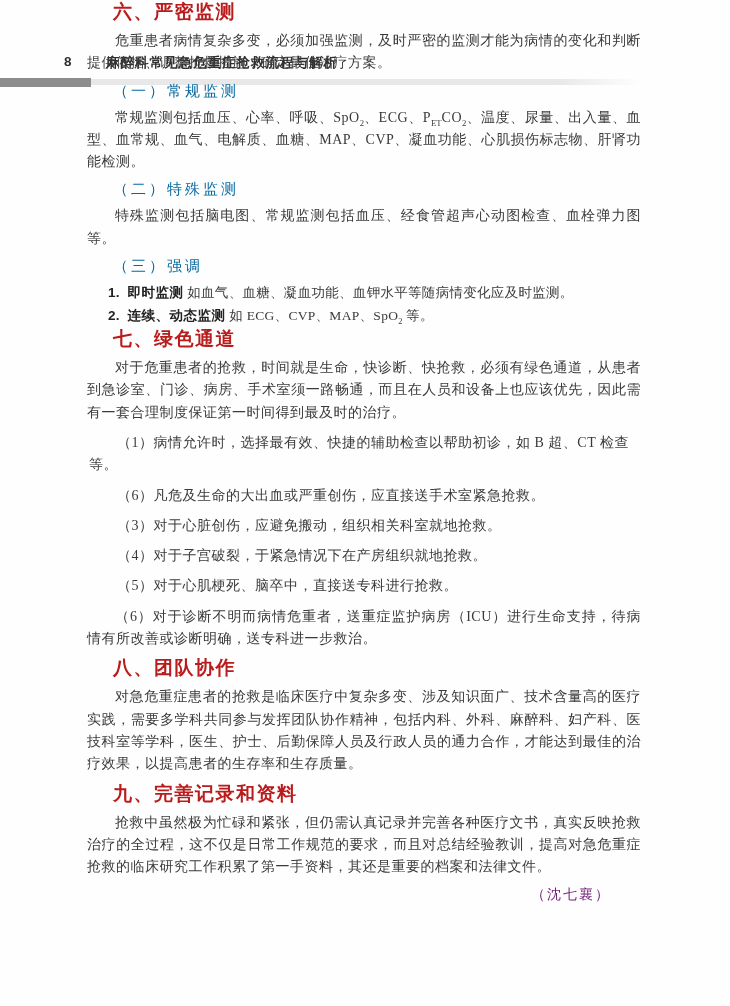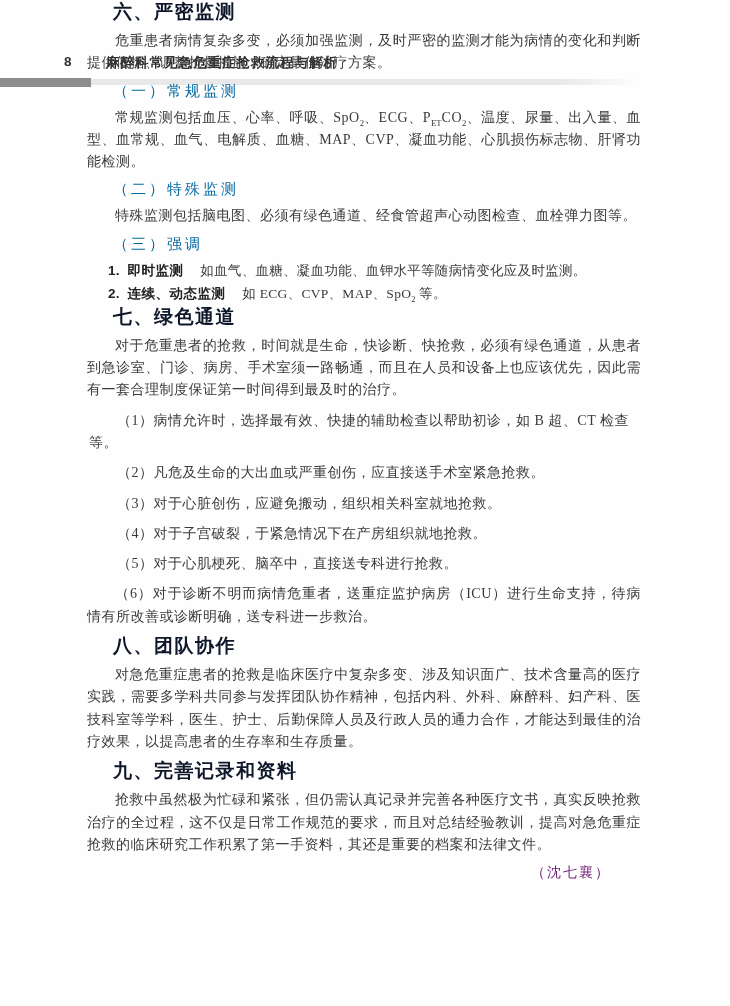--- a/index.html
+++ b/index.html
@@ -27,41 +27,41 @@
   .rule-light{
     position:absolute;top:79px;left:91px;width:549px;height:6px;
     background:linear-gradient(to right,var(--bar-light,#e8e8e8) 85%,rgba(232,232,232,0));
   }
   
   .content{
     position:absolute;top:0;left:81px;width:566px;
   }
   h1.sec{
     font-family:"Liberation Sans","DejaVu Sans",sans-serif;
-    font-size:19px;line-height:24px;font-weight:bold;color:#0f172a;
+    font-size:19px;line-height:24px;font-weight:bold;color:#b91c1c;
     margin:0;padding-left:32px;letter-spacing:1.5px;
   }
   h2.sub{
     font-size:15px;line-height:20px;font-weight:normal;color:#0369a1;
     margin:0;padding-left:32px;letter-spacing:3px;
   }
   p.body{
     font-size:14px;line-height:22.3px;margin:6px;
     text-align:justify;text-indent:2em;color:#3a3a3a;letter-spacing:0.5px;
   }
   p.plain{margin:8px;font-size:14px;line-height:22.3px;text-indent:2em;letter-spacing:0.5px;}
   .subitem{
     font-size:13.5px;line-height:23px;margin:0;text-indent:2em;letter-spacing:0.3px;
   }
   .subitem .num,.subitem .lead{
     font-family:"Liberation Sans","DejaVu Sans",sans-serif;
     font-weight:bold;color:#222;
   }
   .subitem .lead{margin-left:4px;letter-spacing:0.5px;}
-  .subitem .itembody{margin-left:13px;}
+  .subitem .itembody{}
   sub{font-size:0.62em;line-height:0;letter-spacing:0;}
   .signature{
     font-size:14px;line-height:22px;margin:0;
     text-align:right;padding-right:36px;letter-spacing:2px;color:#701a75;
   }
   
   .mt-sec1{margin-top:115px;}
   .mt-p1{margin-top:8px;}
   .mt-h2a{margin-top:14px;}
   .mt-p2{margin-top:5px;}
@@ -91,39 +91,39 @@
 
   <div class="content">
 
     <h1 class="sec mt-sec1">六、严密监测</h1>
     <p class="body mt-p1">危重患者病情复杂多变，必须加强监测，及时严密的监测才能为病情的变化和判断提供依据、调整抢救措施，确定最佳治疗方案。</p>
 
     <h2 class="sub mt-h2a">（一）常规监测</h2>
     <p class="body mt-p2"><span>常规监测包括血压、心率、呼吸、SpO</span><sub>2</sub><span>、ECG、P</span><sub>ET</sub><span>CO</span><sub>2</sub><span>、温度、尿量、出入量、血型、血常规、血气、电解质、血糖、MAP、CVP、凝血功能、心肌损伤标志物、肝肾功能检测。</span></p>
 
     <h2 class="sub mt-h2b">（二）特殊监测</h2>
-    <p class="body mt-p3">特殊监测包括脑电图、必须有绿色通道、经食管超声心动图检查、血栓弹力图等。</p>
+    <p class="body mt-p3">特殊监测包括脑电图、常规监测包括血压、经食管超声心动图检查、血栓弹力图等。</p>
 
     <h2 class="sub mt-h2c">（三）强调</h2>
 
     <p class="subitem mt-items">
       <span class="num">1.</span>
       <span class="lead">即时监测</span>
       <span class="itembody"><span>如血气、血糖、凝血功能、血钾水平等随病情变化应及时监测。</span></span>
     </p>
     <p class="subitem">
       <span class="num">2.</span>
       <span class="lead">连续、动态监测</span>
       <span class="itembody"><span>如 ECG、CVP、MAP、SpO</span><sub>2</sub><span> 等。</span></span>
     </p>
 
     <h1 class="sec mt-sec7">七、绿色通道</h1>
     <p class="body mt-p4">对于危重患者的抢救，时间就是生命，快诊断、快抢救，必须有绿色通道，从患者到急诊室、门诊、病房、手术室须一路畅通，而且在人员和设备上也应该优先，因此需有一套合理制度保证第一时间得到最及时的治疗。</p>
     <p class="plain">（1）病情允许时，选择最有效、快捷的辅助检查以帮助初诊，如 B 超、CT 检查等。</p>
-    <p class="plain">（2）凡危及生命的大出血或严重创伤，应直接送手术室紧急抢救。</p>
+    <p class="plain">（6）凡危及生命的大出血或严重创伤，应直接送手术室紧急抢救。</p>
     <p class="plain">（3）对于心脏创伤，应避免搬动，组织相关科室就地抢救。</p>
     <p class="plain">（4）对于子宫破裂，于紧急情况下在产房组织就地抢救。</p>
     <p class="plain">（5）对于心肌梗死、脑卒中，直接送专科进行抢救。</p>
     <p class="body">（6）对于诊断不明而病情危重者，送重症监护病房（ICU）进行生命支持，待病情有所改善或诊断明确，送专科进一步救治。</p>
 
     <h1 class="sec mt-sec8">八、团队协作</h1>
     <p class="body mt-p5">对急危重症患者的抢救是临床医疗中复杂多变、涉及知识面广、技术含量高的医疗实践，需要多学科共同参与发挥团队协作精神，包括内科、外科、麻醉科、妇产科、医技科室等学科，医生、护士、后勤保障人员及行政人员的通力合作，才能达到最佳的治疗效果，以提高患者的生存率和生存质量。</p>
 
     <h1 class="sec mt-sec9">九、完善记录和资料</h1>
     <p class="body mt-p6">抢救中虽然极为忙碌和紧张，但仍需认真记录并完善各种医疗文书，真实反映抢救治疗的全过程，这不仅是日常工作规范的要求，而且对总结经验教训，提高对急危重症抢救的临床研究工作积累了第一手资料，其还是重要的档案和法律文件。</p>

